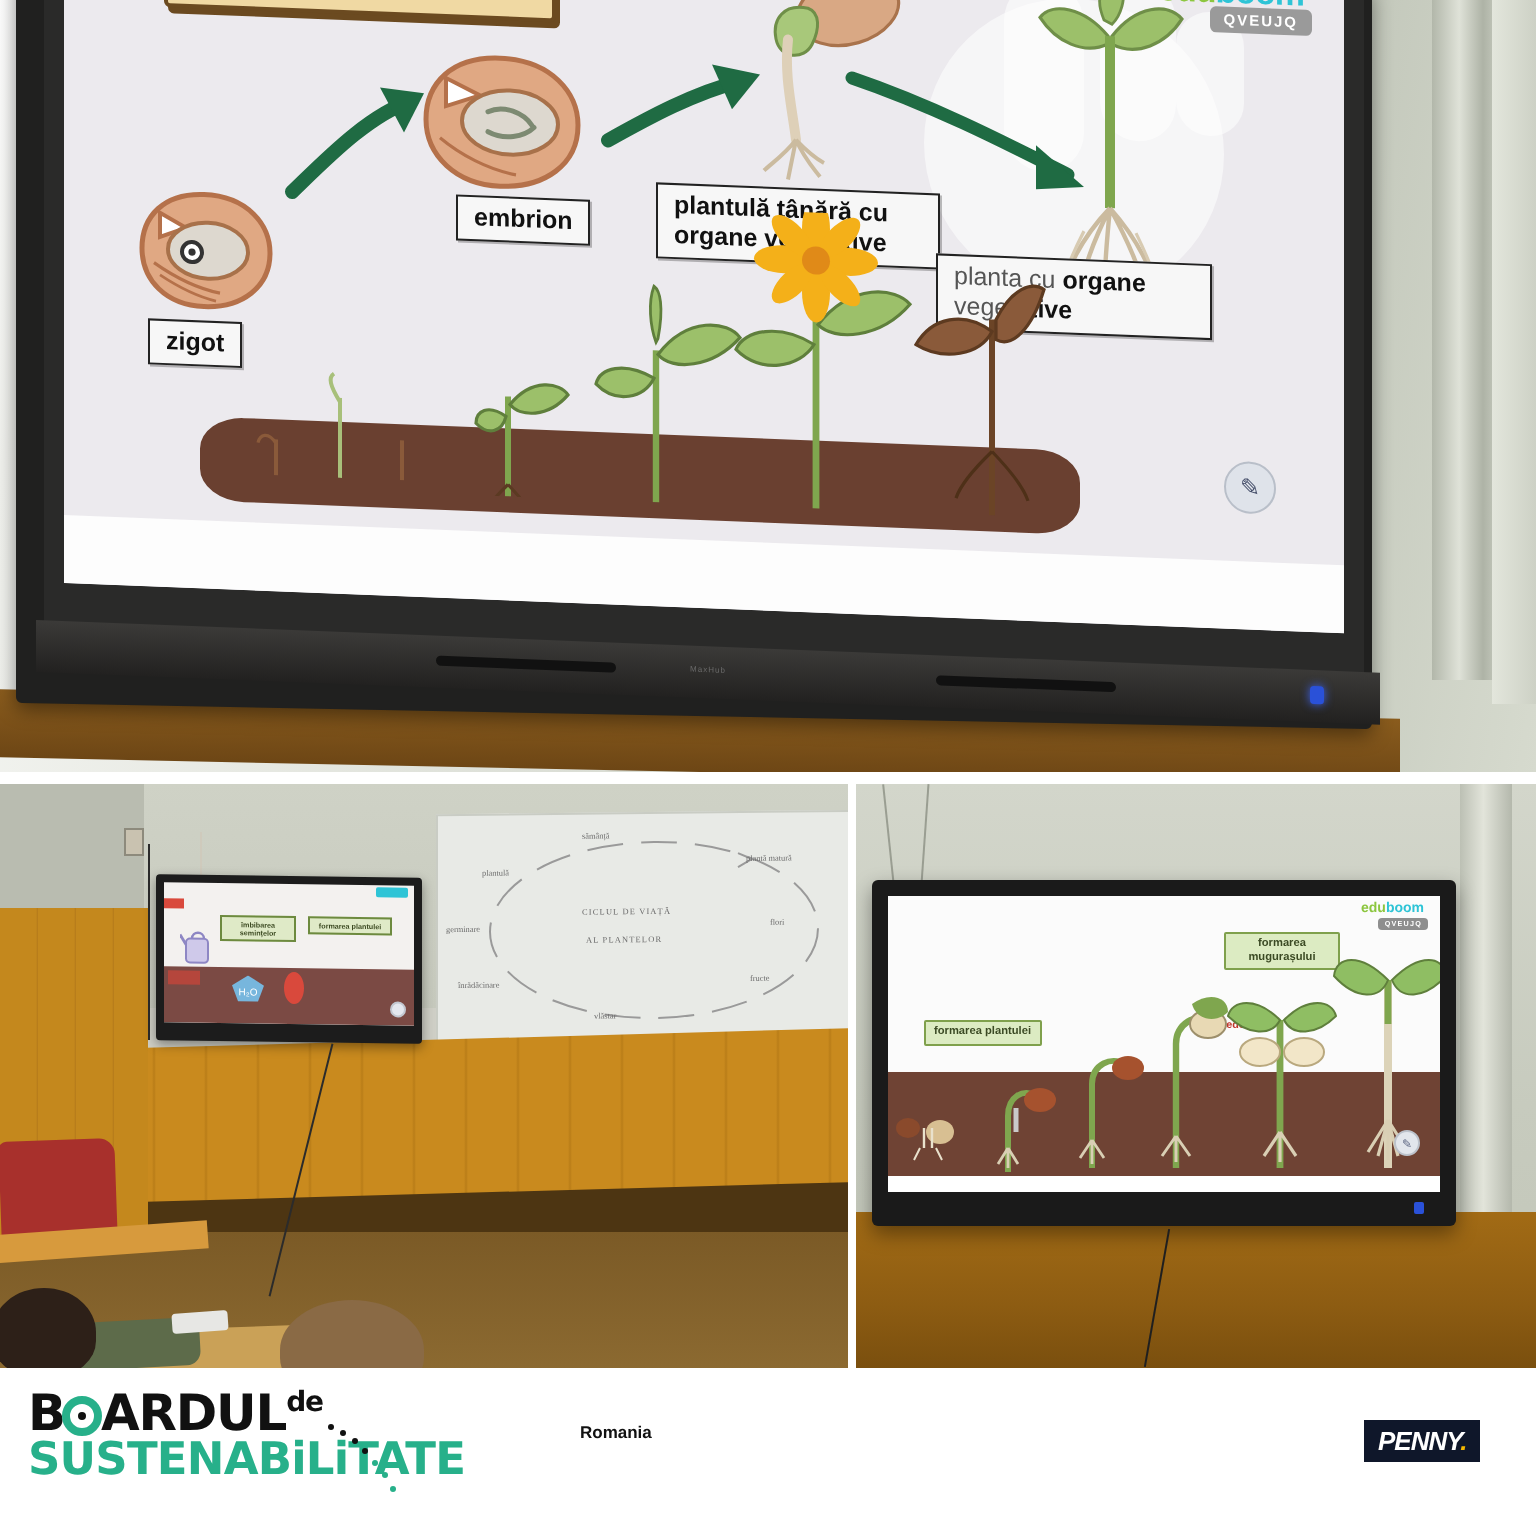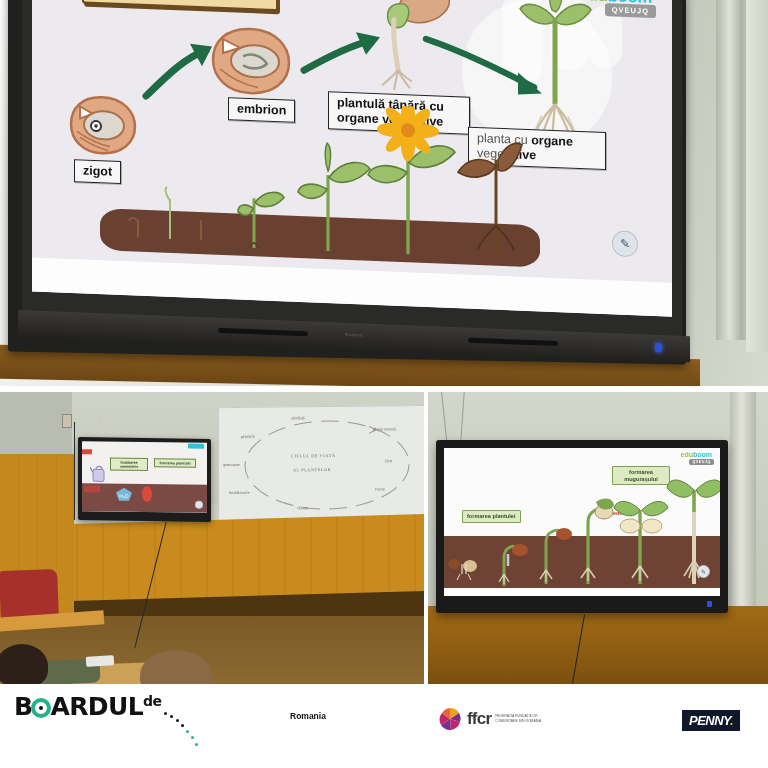--- a/index.html
+++ b/index.html
@@ -474,48 +474,37 @@
       </div>
       <div class="br-led"></div>
     </div>
     <div class="br-cable" style="left:150px;top:222px;height:70px;transform:rotate(10deg);"></div>
   </div>
 
   <div class="footer">
 
     <div class="logo-boardul">
       <div class="bd-row1"><span>B</span><span class="bd-ring"></span><span>ARDUL</span><span class="de">de</span></div>
+      <div class="bd-row2">SUSTENABiLiTATE</div>
       <div class="dots" style="left:150px;top:18px;">
           <i style="left:0;top:0"></i>
           <i style="left:6px;top:3px"></i>
           <i style="left:12px;top:7px"></i>
           <i style="left:17px;top:12px"></i>
         </div>
       <div class="dots teal" style="left:172px;top:36px;">
           <i style="left:0;top:0"></i>
           <i style="left:5px;top:6px"></i>
           <i style="left:9px;top:13px"></i>
         </div>
     </div>
 
     <div class="logo-cc">
       <div class="cc-sub">Romania</div>
     </div>
 
-    <div class="logo-ffcr">
-      <svg class="ffcr-mark" viewBox="0 0 26 26">
-        <path d="M13 13 L13 2 A11 11 0 0 1 22 7 Z" fill="#f0a11e"></path>
-        <path d="M13 13 L22 7 A11 11 0 0 1 23 16 Z" fill="#7a2f8f"></path>
-        <path d="M13 13 L23 16 A11 11 0 0 1 14 24 Z" fill="#c2256b"></path>
-        <path d="M13 13 L14 24 A11 11 0 0 1 4 19 Z" fill="#7a2f8f"></path>
-        <path d="M13 13 L4 19 A11 11 0 0 1 5 7 Z" fill="#c2256b"></path>
-        <path d="M13 13 L5 7 A11 11 0 0 1 13 2 Z" fill="#e8643c"></path>
-      </svg>
-      <div class="ffcr-txt">ffcr</div>
-      <div class="ffcr-sub">FEDERAȚIA FUNDAȚIILOR COMUNITARE DIN ROMÂNIA</div>
-    </div>
 
 
     <div class="logo-penny">
       <div class="penny-txt"><span>PENNY</span><span class="dot">.</span></div>
     </div>
   </div>
 </div>
 
 </body></html>

